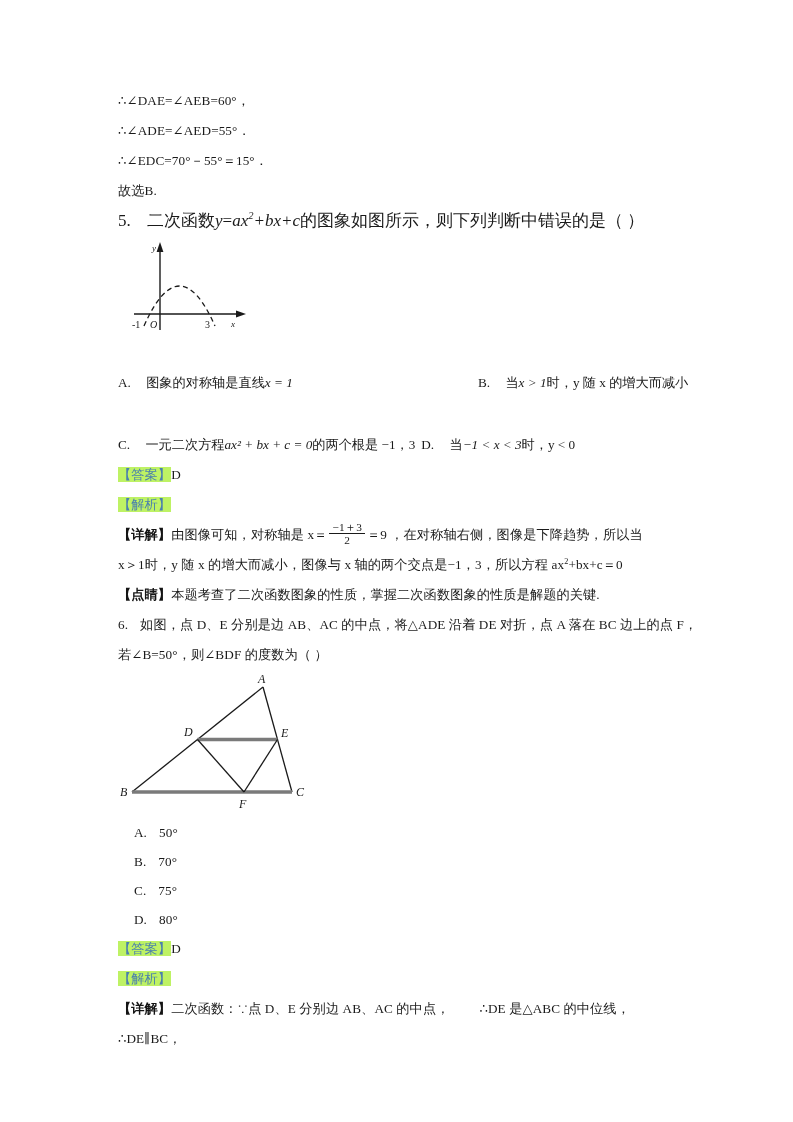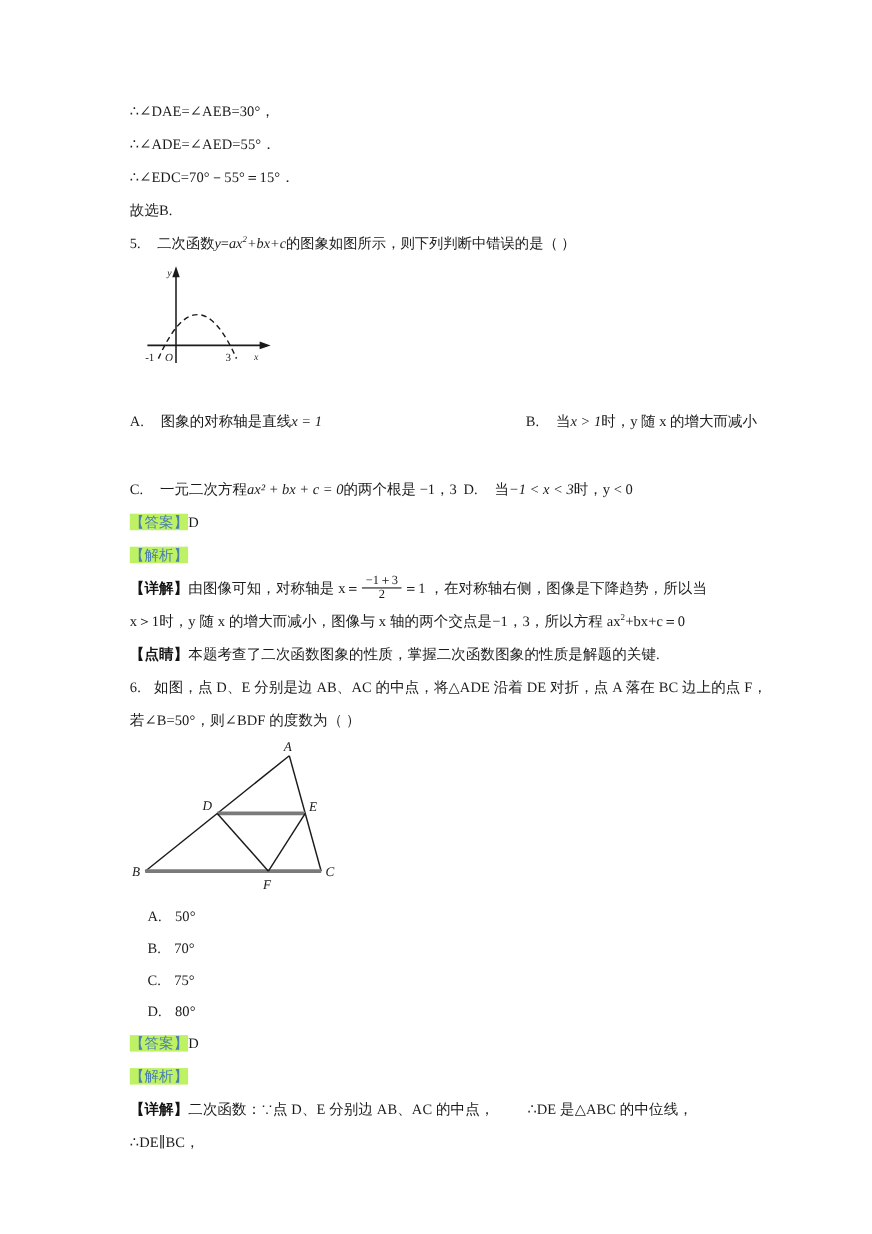--- a/index.html
+++ b/index.html
@@ -35,21 +35,21 @@
     font-family: "Liberation Serif", "DejaVu Serif", serif;
   }
   sup { font-size: 0.62em; vertical-align: super; line-height: 0; }
   .tag {
     color: #4a7fae;
     background: #bef264;
     font-weight: normal;
   }
   .bold-tag { font-weight: bold; color: #141414; }
   .q-line {
-    font-size: 13px;
+    font-size: 17px;
     line-height: 30px;
   }
   .opts-row {
     display: flex;
     font-size: 13.2px;
     line-height: 30px;
     margin-top: 32px;
   }
   .opt-a { width: 360px; }
   .figure-parabola {
@@ -77,21 +77,21 @@
   .opt-list .line { line-height: 29px; padding-left: 16px; }
   .gap { display: inline-block; width: 30px; }
   .gap-sm { display: inline-block; width: 12px; }
 </style>
 </head>
 <body>
 
 <div class="page">
 
   <div>
-    <div class="line">∴∠DAE=∠AEB=30°，</div>
+    <div class="line">∴∠DAE=∠AEB=60°，</div>
     <div class="line">∴∠ADE=∠AED=55°．</div>
     <div class="line">∴∠EDC=70°－55°＝15°．</div>
     <div class="line">故选B.</div>
   </div>
 
   <div>
 
     <div class="q-line">
       <span>5.</span>
       <span class="gap-sm"></span><span>二次函数</span><span class="math-i">y</span><span>=</span><span class="math-i">ax</span><sup class="math-i">2</sup><span class="math-i">+bx+c</span><span>的图象如图所示，则下列判断中错误的是（ ）</span>
@@ -141,21 +141,21 @@
     <div class="line">
       <span class="tag">【答案】</span><span>D</span>
     </div>
 
     <div class="line">
       <span class="tag">【解析】</span>
     </div>
 
 
     <div class="line">
-      <span class="bold-tag">【详解】</span><span>由图像可知，对称轴是 x＝</span><span class="frac"><span class="num">−1＋3</span><span class="den">2</span></span><span>＝1 ，在对称轴右侧，图像是下降趋势，所以当</span>
+      <span class="bold-tag">【详解】</span><span>由图像可知，对称轴是 x＝</span><span class="frac"><span class="num">−1＋3</span><span class="den">2</span></span><span>＝9 ，在对称轴右侧，图像是下降趋势，所以当</span>
     </div>
 
     <div class="line">
       <span>x＞1时，y 随 x 的增大而减小，图像与 x 轴的两个交点是−1，3，所以方程 ax</span><sup>2</sup><span>+bx+c＝0</span>
     </div>
 
 
     <div class="line">
       <span class="bold-tag">【点睛】</span><span>本题考查了二次函数图象的性质，掌握二次函数图象的性质是解题的关键.</span>
     </div>

